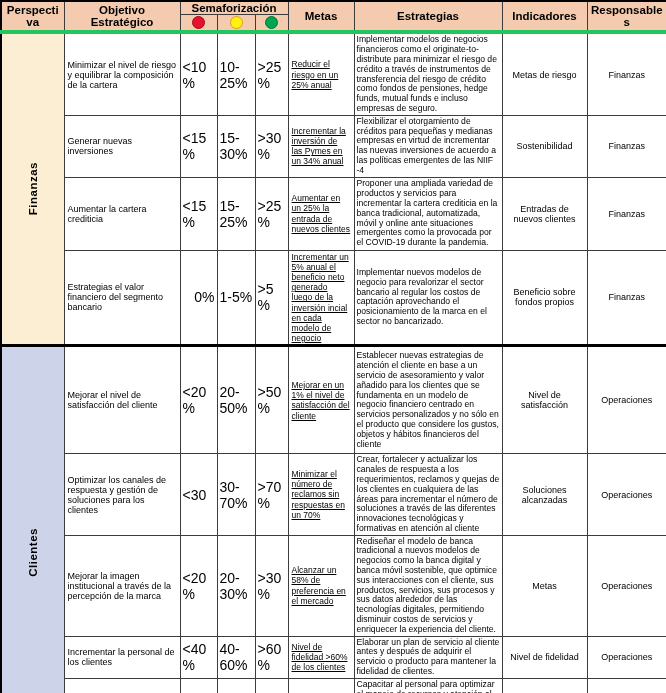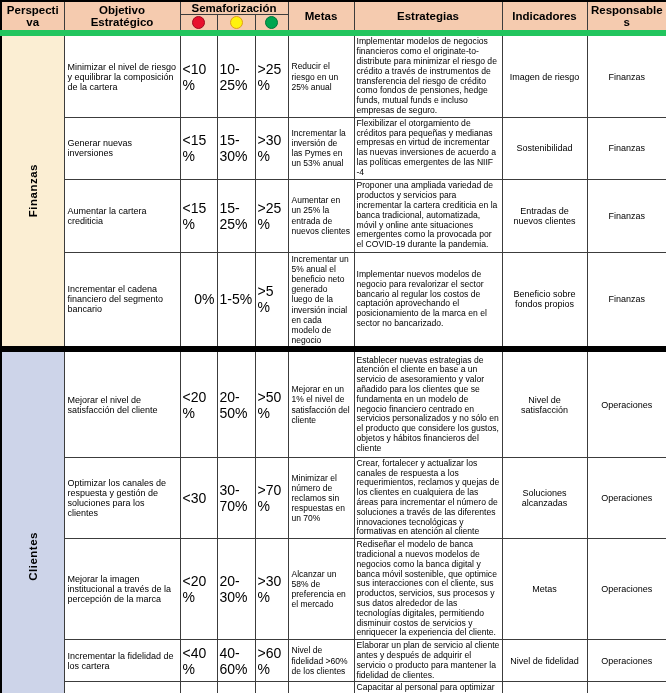--- a/index.html
+++ b/index.html
@@ -21,53 +21,53 @@
   }
   thead th {
     background: var(--header-bg, #F5CBAF);
     font-weight: bold;
     font-size: 11.5px;
     text-align: center;
     padding: 0 2px;
   }
   thead tr.sub th { height: 16px; padding: 1px 0; }
   thead tr.top th.sem-title { height: 13px; }
-  thead { border-bottom: 6px solid #22c55e; margin-left: 13px; }
+  thead { border-bottom: 4px solid #22c55e; margin-left: 13px; }
   tbody tr:first-child td { border-top: 2px solid #22c55e; }
 
   tbody td { font-size: 9px; background: #fff; }
   td.persp { text-align: center; padding: 0; }
   td.persp.finanzas-bg { background: var(--finanzas-bg, #FBEED3); }
   td.persp.clientes-bg { background: var(--clientes-bg, #CDD4E9); }
   .vtext {
     writing-mode: vertical-rl;
     transform: rotate(180deg);
     font-weight: bold;
     font-size: 11.5px;
     letter-spacing: 0.5px;
     display: inline-block;
   }
   td.obj  { font-size: 9px; text-align: left; }
   td.sem  { font-size: 14px; padding: 1px 2px; text-align: left; }
   td.sem.ar { text-align: right; }
-  td.meta { font-size: 8.5px; line-height: 1.2; }
+  td.meta { font-size: 8.5px; line-height: 1.2; text-decoration: underline; }
   td.estr { font-size: 8.6px; line-height: 1.14; padding: 1px 2px; }
   td.ind, td.resp { text-align: center; font-size: 9px; }
 
   .dot {
     display: inline-block;
     width: 13px; height: 13px;
     border-radius: 50%;
     vertical-align: middle;
   }
   .dot.red    { background: var(--red, #E8112D);   border: 1px solid #9e0a1e; }
   .dot.yellow { background: var(--yellow, #FFF20D); border: 1px solid #e09c1a; }
   .dot.green  { background: var(--green, #00A54F);  border: 1px solid #00753a; }
 
-  tr.section-start td { border-top: 6px solid #000000; margin-left: 39px; }
+  tr.section-start td { border-top: 3px solid #000000; margin-left: 39px; }
 
   tr.h-f1 { height: 75px; }
   tr.h-f2 { height: 52px; }
   tr.h-f3 { height: 73px; }
   tr.h-f4 { height: 74px; }
   tr.h-c1 { height: 108px; }
   tr.h-c2 { height: 81px; }
   tr.h-c3 { height: 89px; }
   tr.h-c4 { height: 40px; }
   tr.h-c5 { height: 73px; }
@@ -106,45 +106,45 @@
   <tbody>
 
     <tr class="h-f1">
       <td class="persp finanzas-bg" rowspan="4"><span class="vtext">Finanzas</span></td>
       <td class="obj">Minimizar el nivel de riesgo y equilibrar la composición de la cartera</td>
       <td class="sem">&lt;10%</td>
       <td class="sem">10-25%</td>
       <td class="sem">&gt;25%</td>
       <td class="meta">Reducir el riesgo en un 25% anual</td>
       <td class="estr">Implementar modelos de negocios financieros como el originate-to-distribute  para minimizar el riesgo de crédito a través de instrumentos de transferencia del riesgo de crédito como fondos de pensiones, hedge funds, mutual funds e incluso empresas de seguro.</td>
-      <td class="ind">Imagen de riesgo</td>
+      <td class="ind">Metas de riesgo</td>
       <td class="resp">Finanzas</td>
     </tr>
     <tr class="h-f2">
       <td class="obj">Generar nuevas inversiones</td>
       <td class="sem">&lt;15%</td>
       <td class="sem">15-30%</td>
       <td class="sem">&gt;30%</td>
-      <td class="meta">Incrementar la  inversión de las Pymes en un 53% anual</td>
+      <td class="meta">Incrementar la  inversión de las Pymes en un 34% anual</td>
       <td class="estr">Flexibilizar el otorgamiento de créditos para pequeñas y medianas empresas en virtud de incrementar las nuevas inversiones de acuerdo a las políticas emergentes de las NIIF -4</td>
       <td class="ind">Sostenibilidad</td>
       <td class="resp">Finanzas</td>
     </tr>
     <tr class="h-f3">
       <td class="obj">Aumentar la cartera crediticia</td>
       <td class="sem">&lt;15%</td>
       <td class="sem">15-25%</td>
       <td class="sem">&gt;25%</td>
       <td class="meta">Aumentar en un 25% la entrada de nuevos clientes</td>
       <td class="estr">Proponer una ampliada variedad de productos y servicios para incrementar la cartera crediticia en la banca tradicional, automatizada, móvil y online ante situaciones emergentes como la provocada por el COVID-19 durante la pandemia.</td>
       <td class="ind">Entradas de nuevos clientes</td>
       <td class="resp">Finanzas</td>
     </tr>
     <tr class="h-f4">
-      <td class="obj">Incrementar el cadena financiero del segmento bancario</td>
+      <td class="obj">Estrategias el valor financiero del segmento bancario</td>
       <td class="sem ar">0%</td>
       <td class="sem">1-5%</td>
       <td class="sem">&gt;5%</td>
       <td class="meta">Incrementar un 5% anual el beneficio neto generado luego de la inversión incial en cada modelo de negocio</td>
       <td class="estr">Implementar nuevos modelos de negocio para revalorizar el sector bancario al regular los costos de captación aprovechando el posicionamiento de la marca en el sector no bancarizado.</td>
       <td class="ind">Beneficio sobre fondos propios</td>
       <td class="resp">Finanzas</td>
     </tr>
 
     <tr class="h-c1 section-start">
@@ -172,21 +172,21 @@
       <td class="obj">Mejorar la imagen institucional a través de la percepción de la marca</td>
       <td class="sem">&lt;20%</td>
       <td class="sem">20-30%</td>
       <td class="sem">&gt;30%</td>
       <td class="meta">Alcanzar un 58%  de preferencia en el mercado</td>
       <td class="estr">Rediseñar el modelo de banca tradicional a nuevos modelos de negocios como la banca digital y banca móvil sostenible, que optimice sus interacciones con el cliente, sus productos, servicios, sus procesos y sus datos alrededor de las tecnologías digitales, permitiendo disminuir costos de servicios y enriquecer la experiencia del cliente.</td>
       <td class="ind">Metas</td>
       <td class="resp">Operaciones</td>
     </tr>
     <tr class="h-c4">
-      <td class="obj">Incrementar la fidelidad de los cartera</td>
+      <td class="obj">Incrementar la personal de los clientes</td>
       <td class="sem">&lt;40%</td>
       <td class="sem">40-60%</td>
       <td class="sem">&gt;60%</td>
       <td class="meta">Nivel de fidelidad &gt;60% de los clientes</td>
       <td class="estr">Elaborar un plan de servicio al cliente antes y después de adquirir el servicio o producto para  mantener la fidelidad de clientes.</td>
       <td class="ind">Nivel de fidelidad</td>
       <td class="resp">Operaciones</td>
     </tr>
     <tr class="h-c5">
       <td class="obj">Optimizar las políticas de atención al cliente y procedimientos</td>

